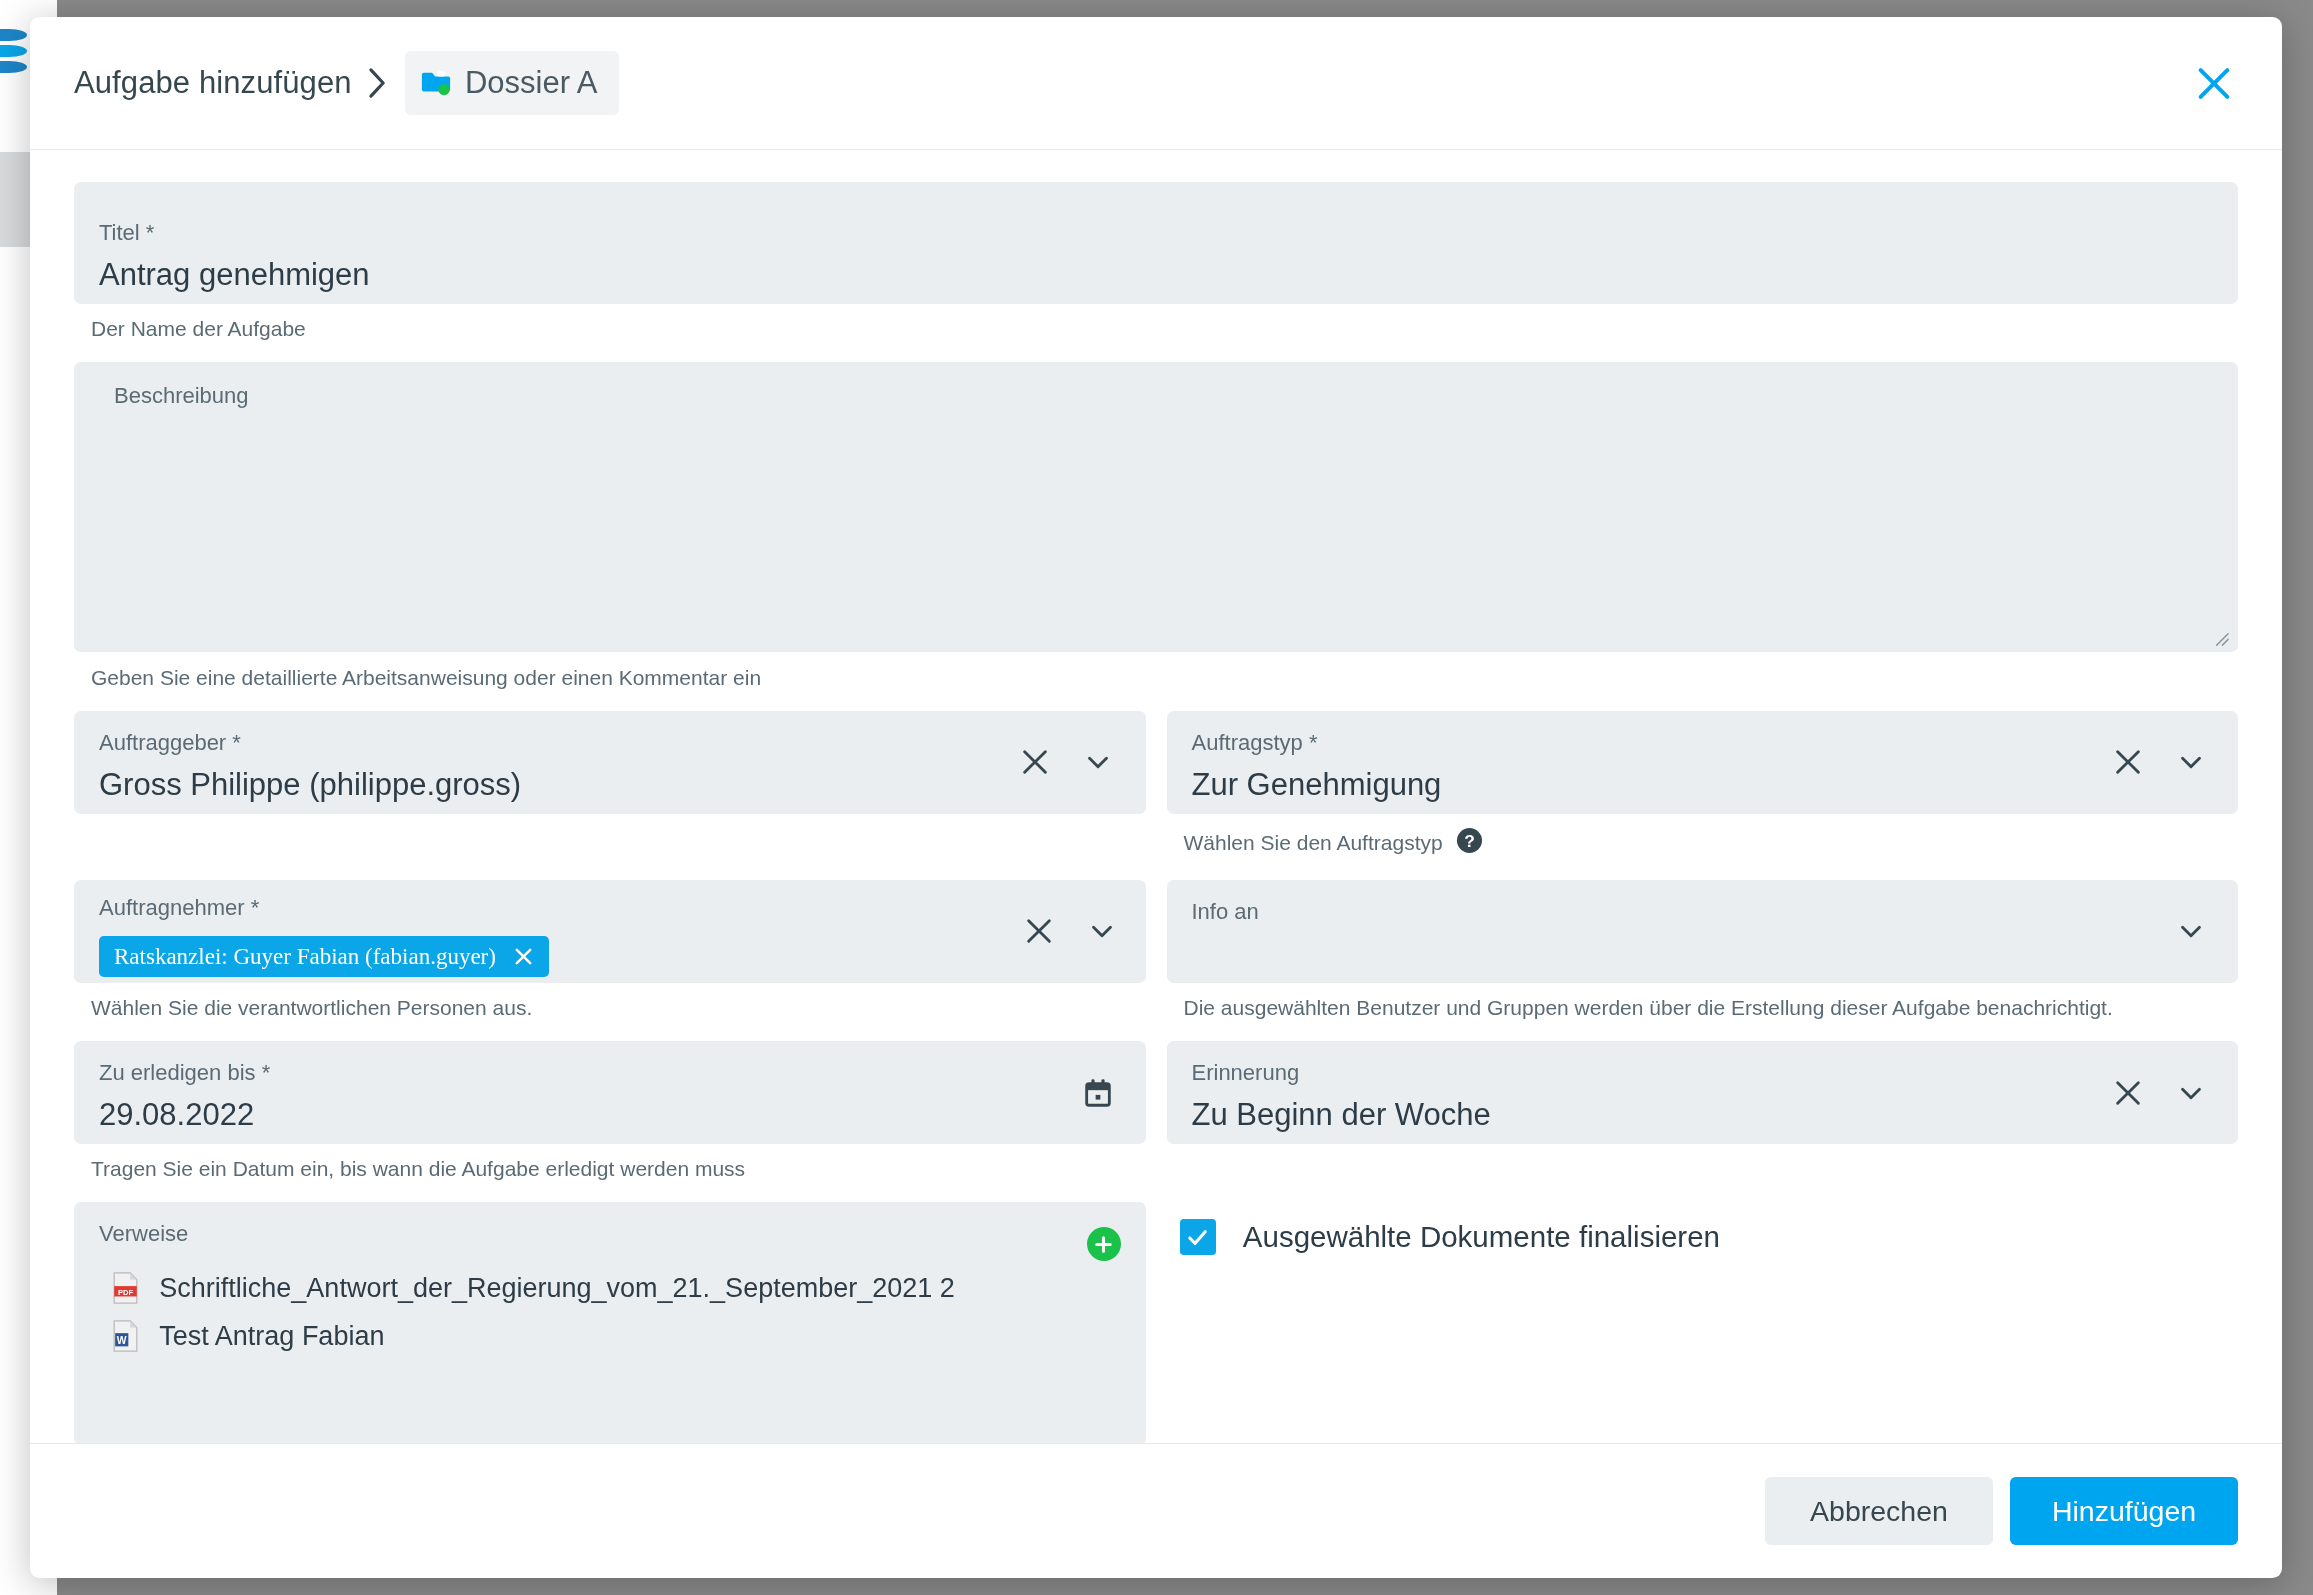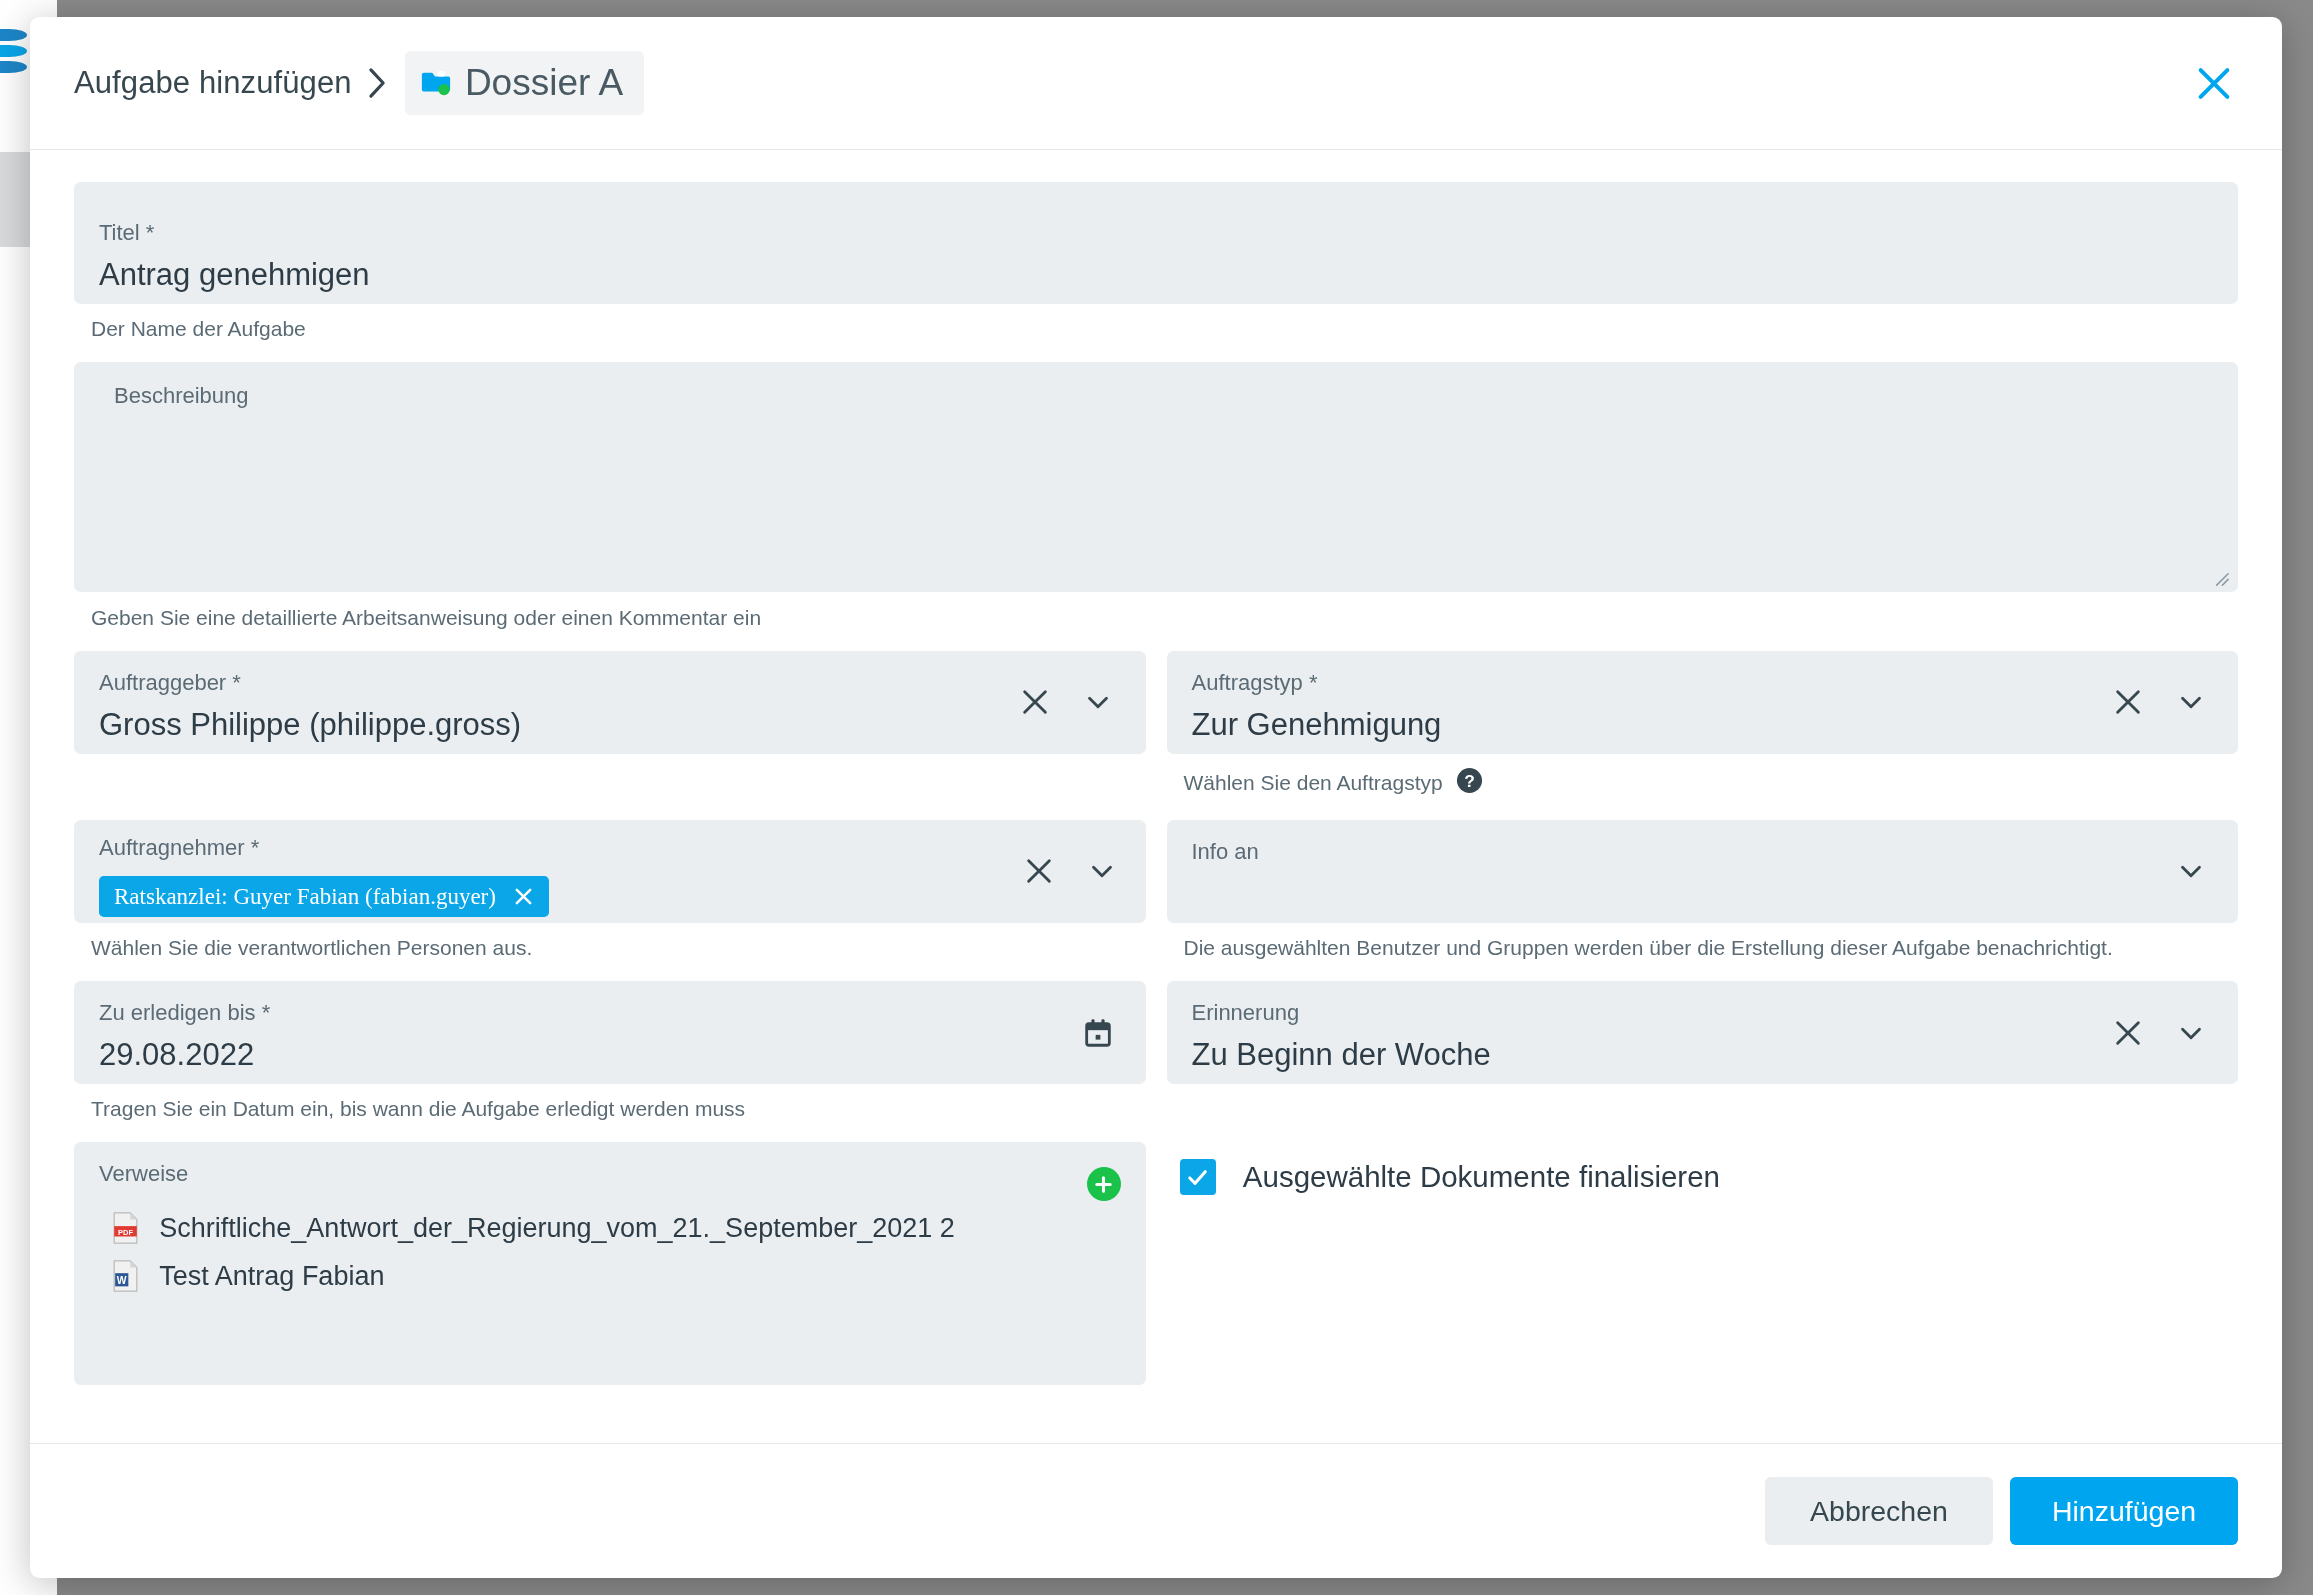--- a/index.html
+++ b/index.html
@@ -91,21 +91,21 @@
     display: inline-flex;
     align-items: center;
     gap: 13.3px;
     background: #f2f3f5;
     border-radius: 5.7px;
     padding: 11.4px 21px 11.4px 15px;
     height: 42px;
     box-sizing: content-box;
   }
   .dossier-chip .chip-label {
-    font-size: 37px;
+    font-size: 31px;
     color: #4a5a63;
   }
   .folder-icon { width: 32px; height: 32px; position: relative; display:block; }
   .close-btn {
     position: absolute;
     right: 44px;
     top: 50%;
     transform: translateY(-50%);
     width: 49px; height: 49px;
     display: flex; align-items: center; justify-content: center;
@@ -160,21 +160,21 @@
   .icon-btn {
     width: 38px; height: 38px;
     display: flex; align-items: center; justify-content: center;
     cursor: pointer;
     color: #37474f;
   }
 
   
   .title-field { height: 122px; padding-top: 40px; }
   .desc-field {
-    height: 230px;
+    height: 290px;
     padding-top: 23px;
     padding-left: 40px;
   }
   .resize-grip {
     position: absolute;
     right: 7.6px; bottom: 5.7px;
     width: 19px; height: 19px;
     color: #8b9aa3;
   }
 

